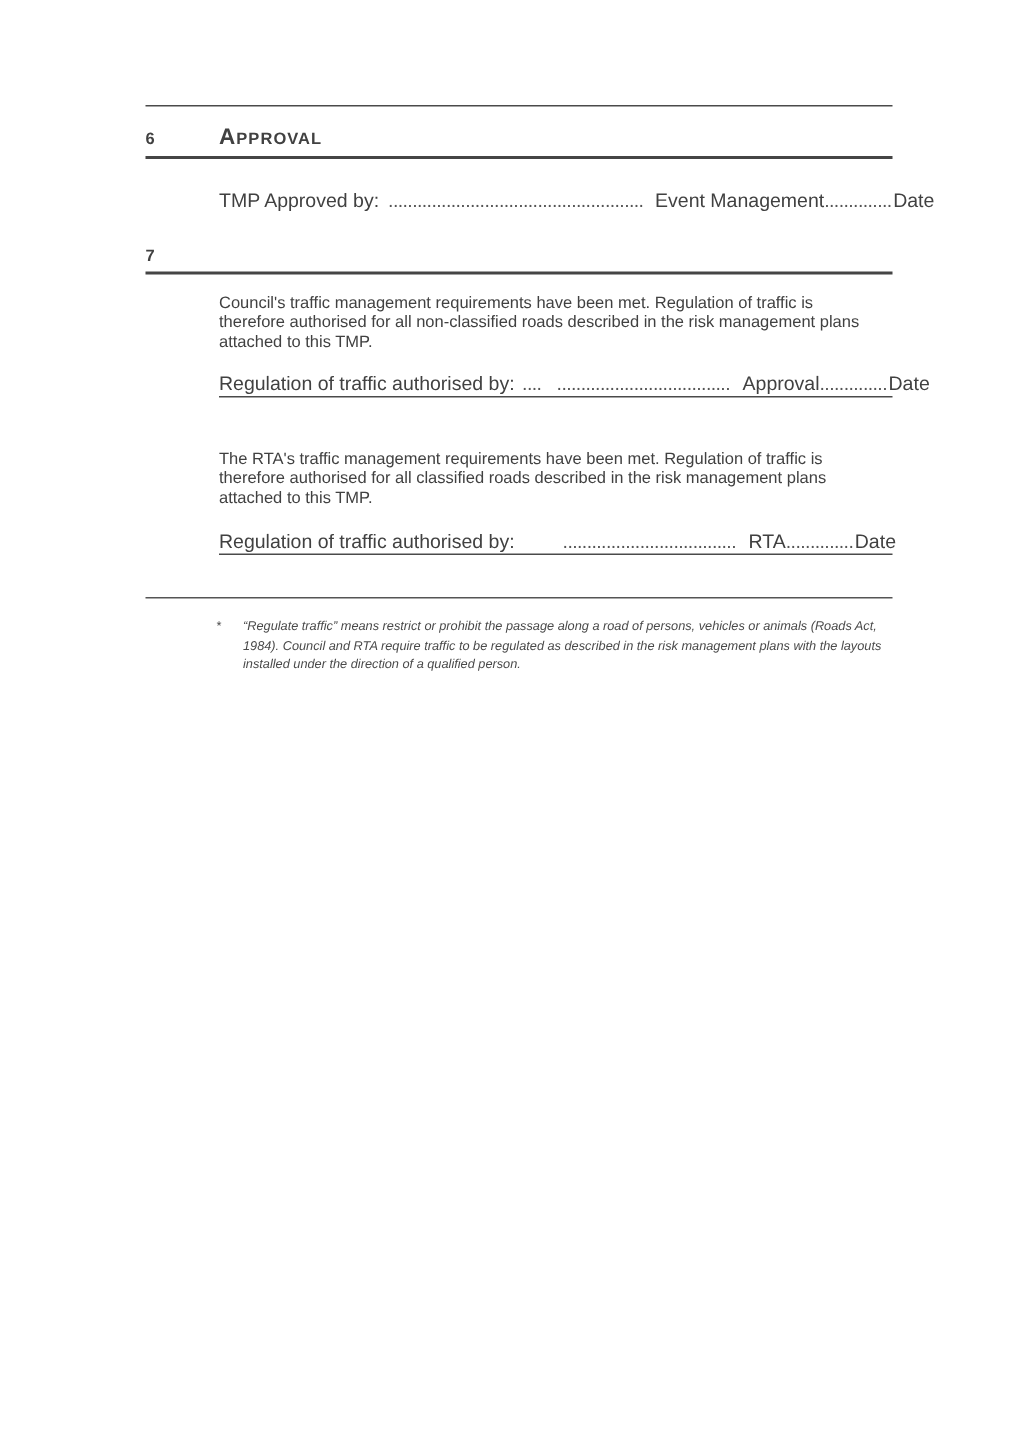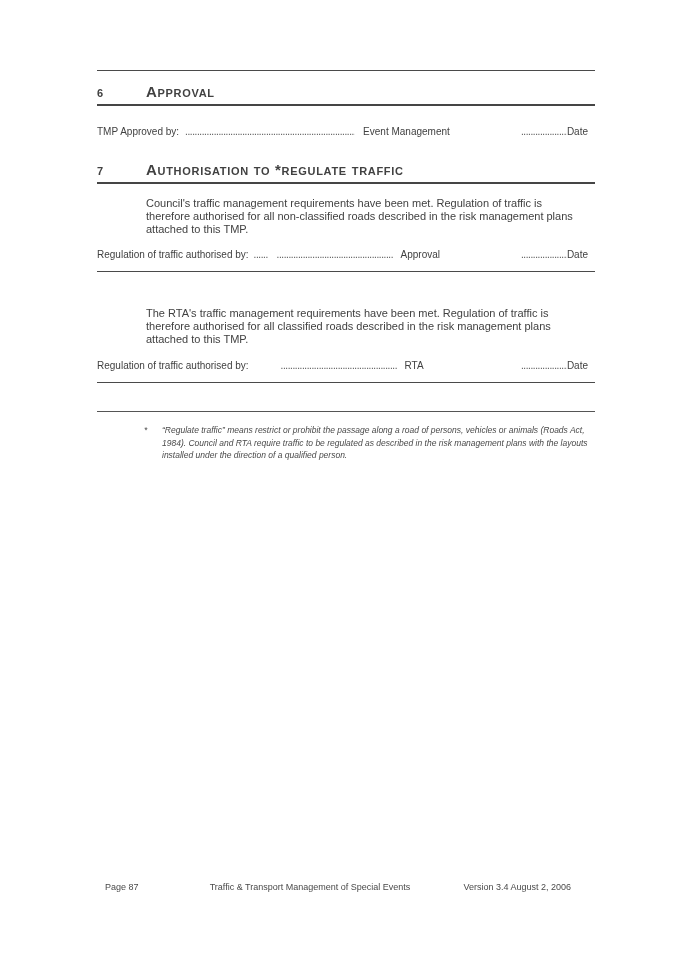--- a/index.html
+++ b/index.html
@@ -32,27 +32,27 @@
   
   .para{
     margin:13px 0 0 49px;width:440px;
     font-size:11px;line-height:13px;
   }
   .para2{margin-top:35px;}
 
   
   .form-row{
     display:flex;align-items:flex-start;
-    padding-right:7px;
-    font-size:10px;white-space:nowrap;
+    margin-left:49px;padding-right:7px;
+    font-size:13px;white-space:nowrap;
   }
   .tmp-row{margin-top:20px;}
   .council-row{margin-top:13px;}
   .rta-row{margin-top:14px;}
-  .underlined{border-bottom:1.5px solid #4a4a4a;padding-bottom:11px;}
+  .underlined{border-bottom:1.5px solid #4a4a4a;padding-bottom:1px;}
   .lbl{flex-shrink:0;}
   .dots{
     display:inline-block;flex-shrink:0;
     overflow:hidden;white-space:nowrap;
     color:#555555;letter-spacing:-0.4px;
   }
   .dots-lg{width:170px;margin-left:6px;margin-right:8px;}
   .dots-md{width:116px;margin-right:8px;}
   .dots-xs{width:14px;margin-left:5px;margin-right:9px;}
   .gap-md{margin-left:32px;}
@@ -97,21 +97,20 @@
       <span class="lbl">TMP Approved by:</span>
       <span class="dots dots-lg">.................................................................................................................................</span>
       <span class="lbl">Event Management</span>
       <span class="spacer"></span>
       <span class="dots dots-sm">.................................................................................................................................</span>
       <span class="lbl">Date</span>
     </div>
 
     <div class="sec-head sec7">
       <span class="sec-num">7</span>
-      <span class="sec-title">Authorisation to *regulate traffic</span>
     </div>
     <hr class="rule rule-head">
 
     <p class="para">Council's traffic management requirements have been met.  Regulation of traffic is therefore authorised for all non-classified roads described in the risk management plans attached to this TMP.</p>
 
     <div class="form-row council-row underlined">
       <span class="lbl">Regulation of traffic authorised by:</span>
       <span class="dots dots-xs">.................................................................................................................................</span>
       <span class="dots dots-md">.................................................................................................................................</span>
       <span class="lbl">Approval</span>
@@ -133,18 +132,13 @@
 
     <hr class="rule rule-foot">
 
     <div class="footnote">
       <span class="fn-marker">*</span>
       <span class="fn-text">“Regulate traffic” means restrict or prohibit the passage along a road of persons, vehicles or animals (Roads Act, 1984).  Council and RTA require traffic to be regulated as described in the risk management plans with the layouts installed under the direction of a qualified person.</span>
     </div>
 
   </div>
 
-  <div class="footer">
-    <span class="footer-left">Page 87</span>
-    <span class="footer-center">Traffic &amp; Transport Management of Special Events</span>
-    <span class="footer-right">Version 3.4 August 2, 2006</span>
-  </div>
 </div>
 
 </body></html>

